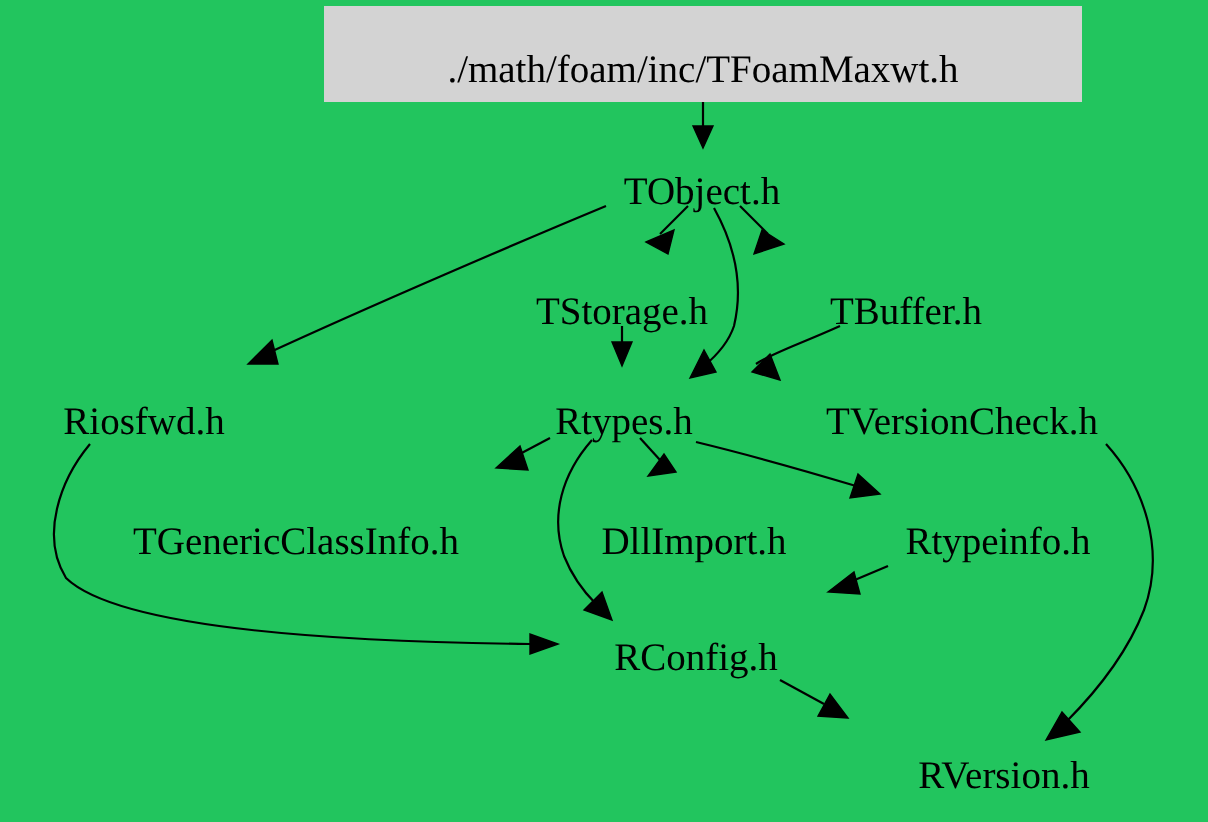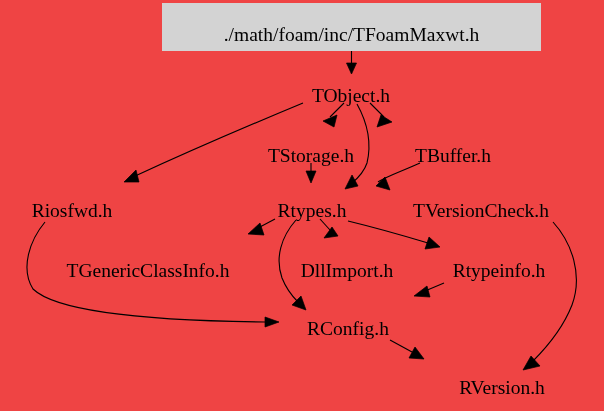--- a/index.html
+++ b/index.html
@@ -4,21 +4,21 @@
 <style>
   html, body {
     margin: 0;
     padding: 0;
     background: #ffffff;
   }
   #canvas {
     position: relative;
     width: 604px;
     height: 411px;
-    background: #ef4444;
+    background: #22c55e;
     overflow: hidden;
     font-family: "Liberation Serif", "DejaVu Serif", serif;
     text-align: right;
   }
   #graph-svg {
     position: absolute;
     left: 0;
     top: 0;
     width: 604px;
     height: 411px;

